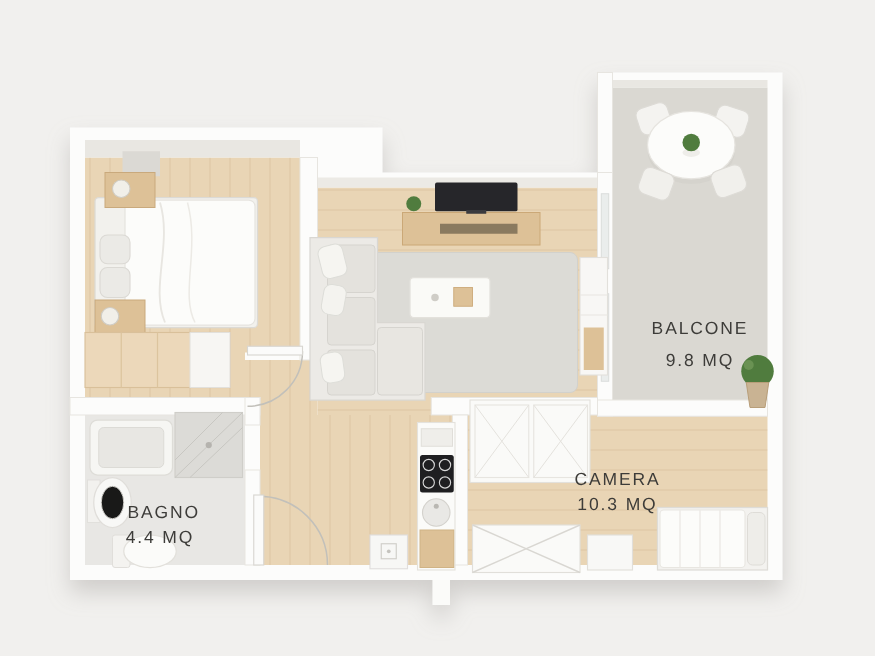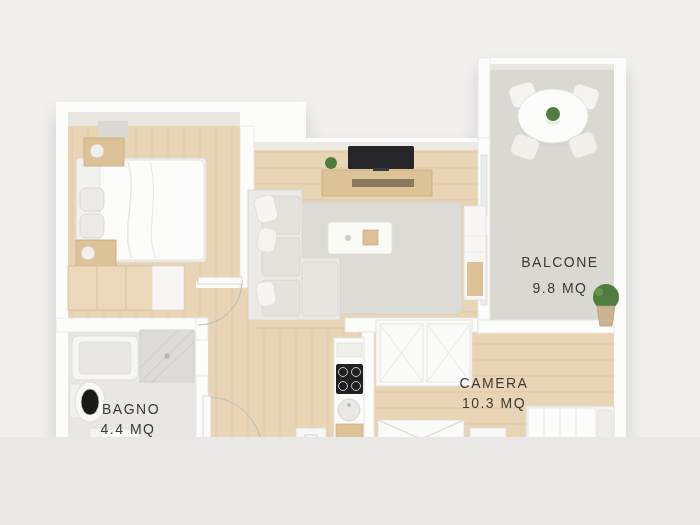--- a/index.html
+++ b/index.html
@@ -1,17 +1,17 @@
 <!DOCTYPE html>
 <html><head>
 <meta charset="utf-8">
 <style>
   html,body{margin:0;padding:0;}
   body{font-family:"Liberation Sans", sans-serif; background:#e9e8e6;}
-  .stage{position:relative;width:700px;height:437px;overflow:hidden;background:#c4b5fd;}
+  .stage{position:relative;width:700px;height:525px;overflow:hidden;background:#c4b5fd;}
   svg{display:block;}
   text.room-label{
     font-family:"Liberation Sans", sans-serif;
     fill:#3d3c39;
     font-size:14px;
     letter-spacing:1.5px;
     text-anchor:middle;
   }
 </style>
 </head>

